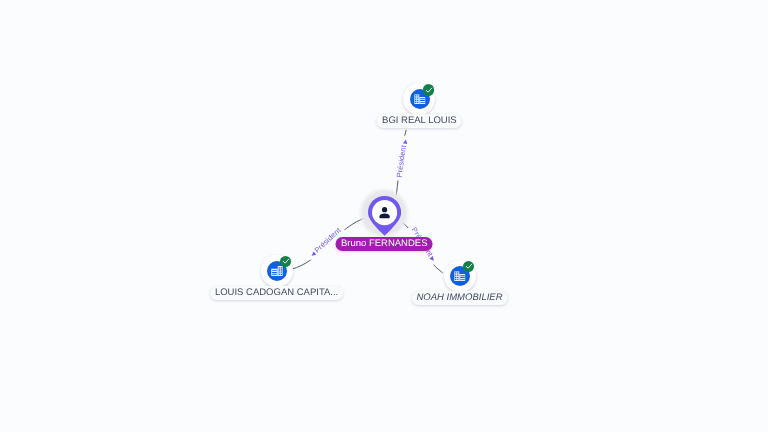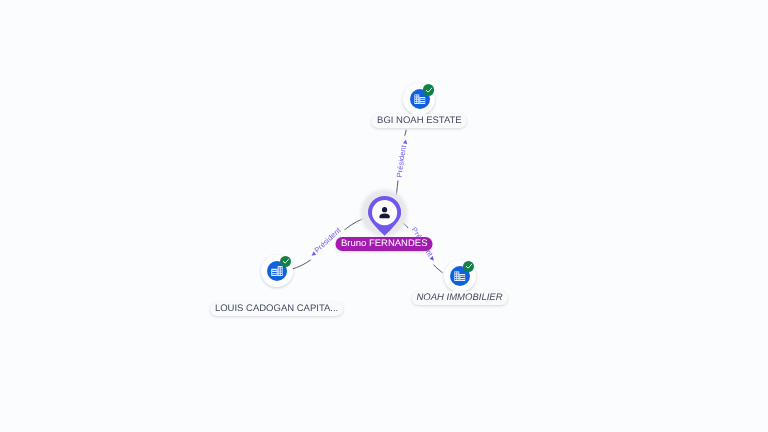--- a/index.html
+++ b/index.html
@@ -66,21 +66,21 @@
             <path d="M0 0h9.4v18H0z M1.6 2h2.3v2.4H1.6z M1.6 6h2.3v2.4H1.6z M1.6 10h2.3v2.4H1.6z M1.6 14h2.3v2.4H1.6z M5.5 2h2.3v2.4H5.5z M5.5 6h2.3v2.4H5.5z M5.5 10h2.3v2.4H5.5z M5.5 14h2.3v2.4H5.5z"></path>
             <path d="M9.4 5H21.4V18H9.4z M11.1 7.4h8.5v1.7h-8.5z M11.1 10.8h8.5v1.7h-8.5z M11.1 14.2h8.5v1.7h-8.5z"></path>
           </svg>
       </div>
       <div class="vbadge">
         <svg width="8.2" height="8.2" viewBox="0 0 24 24" fill="none" stroke="#fff" stroke-width="2.7" stroke-linecap="round" stroke-linejoin="round">
             <path d="M4.2 13.2 9.6 18.2 20 6.4"></path>
           </svg>
       </div>
     </div>
-    <div class="pill" style="top:31px;">BGI NOAH ESTATE</div>
+    <div class="pill" style="top:31px;">BGI REAL LOUIS</div>
   </div>
 
   <div class="node" style="left:384.2px;top:212.5px;width:0;height:0;">
     <div class="halo" style="width:47px;height:47px;"></div>
     <svg width="33.2" height="39.8" viewBox="0 0 33.2 39.8" style="display:block;position:absolute;left:-16.6px;top:-16.4px;">
       <path d="M16.6 0 C 25.8 0 33.2 7.4 33.2 16.6 C 33.2 21.8 29.2 26.8 23.0 33.6 C 20.8 36.0 18.4 38.0 16.6 39.8 C 14.8 38.0 12.4 36.0 10.2 33.6 C 4.0 26.8 0 21.8 0 16.6 C 0 7.4 7.4 0 16.6 0 Z" fill="#7257ef"></path>
       <circle cx="16.6" cy="16.6" r="12.6" fill="#fdfdff"></circle>
       <g fill="#111a36" transform="translate(16.6,16.6)">
         <circle cx="0" cy="-2.9" r="2.6"></circle>
         <path d="M-5.1 4.8 L -5.1 3.6 C -5.1 1.9 -2.6 1.0 0 1.0 C 2.6 1.0 5.1 1.9 5.1 3.6 L 5.1 4.8 C 5.1 5.3 4.8 5.6 4.3 5.6 L -4.3 5.6 C -4.8 5.6 -5.1 5.3 -5.1 4.8 Z"></path>
@@ -96,21 +96,21 @@
             <path d="M0 0h9.4v18H0z M1.6 2h2.3v2.4H1.6z M1.6 6h2.3v2.4H1.6z M1.6 10h2.3v2.4H1.6z M1.6 14h2.3v2.4H1.6z M5.5 2h2.3v2.4H5.5z M5.5 6h2.3v2.4H5.5z M5.5 10h2.3v2.4H5.5z M5.5 14h2.3v2.4H5.5z"></path>
             <path d="M9.4 5H21.4V18H9.4z M11.1 7.4h8.5v1.7h-8.5z M11.1 10.8h8.5v1.7h-8.5z M11.1 14.2h8.5v1.7h-8.5z"></path>
           </svg>
       </div>
       <div class="vbadge">
         <svg width="8.2" height="8.2" viewBox="0 0 24 24" fill="none" stroke="#fff" stroke-width="2.7" stroke-linecap="round" stroke-linejoin="round">
             <path d="M4.2 13.2 9.6 18.2 20 6.4"></path>
           </svg>
       </div>
     </div>
-    <div class="pill" style="top:47px;text-align:right;">LOUIS CADOGAN CAPITA...</div>
+    <div class="pill" style="top:31px;text-align:right;">LOUIS CADOGAN CAPITA...</div>
   </div>
 
   <div class="node" style="left:459.5px;top:275.7px;font-style:italic;">
     <div class="co-circle">
       <div class="co-inner">
         <svg width="11.6" height="9.8" viewBox="0 0 21.4 18" fill="#e9f1fd" fill-rule="evenodd">
             <path d="M0 0h9.4v18H0z M1.6 2h2.3v2.4H1.6z M1.6 6h2.3v2.4H1.6z M1.6 10h2.3v2.4H1.6z M1.6 14h2.3v2.4H1.6z M5.5 2h2.3v2.4H5.5z M5.5 6h2.3v2.4H5.5z M5.5 10h2.3v2.4H5.5z M5.5 14h2.3v2.4H5.5z"></path>
             <path d="M9.4 5H21.4V18H9.4z M11.1 7.4h8.5v1.7h-8.5z M11.1 10.8h8.5v1.7h-8.5z M11.1 14.2h8.5v1.7h-8.5z"></path>
           </svg>
       </div>

